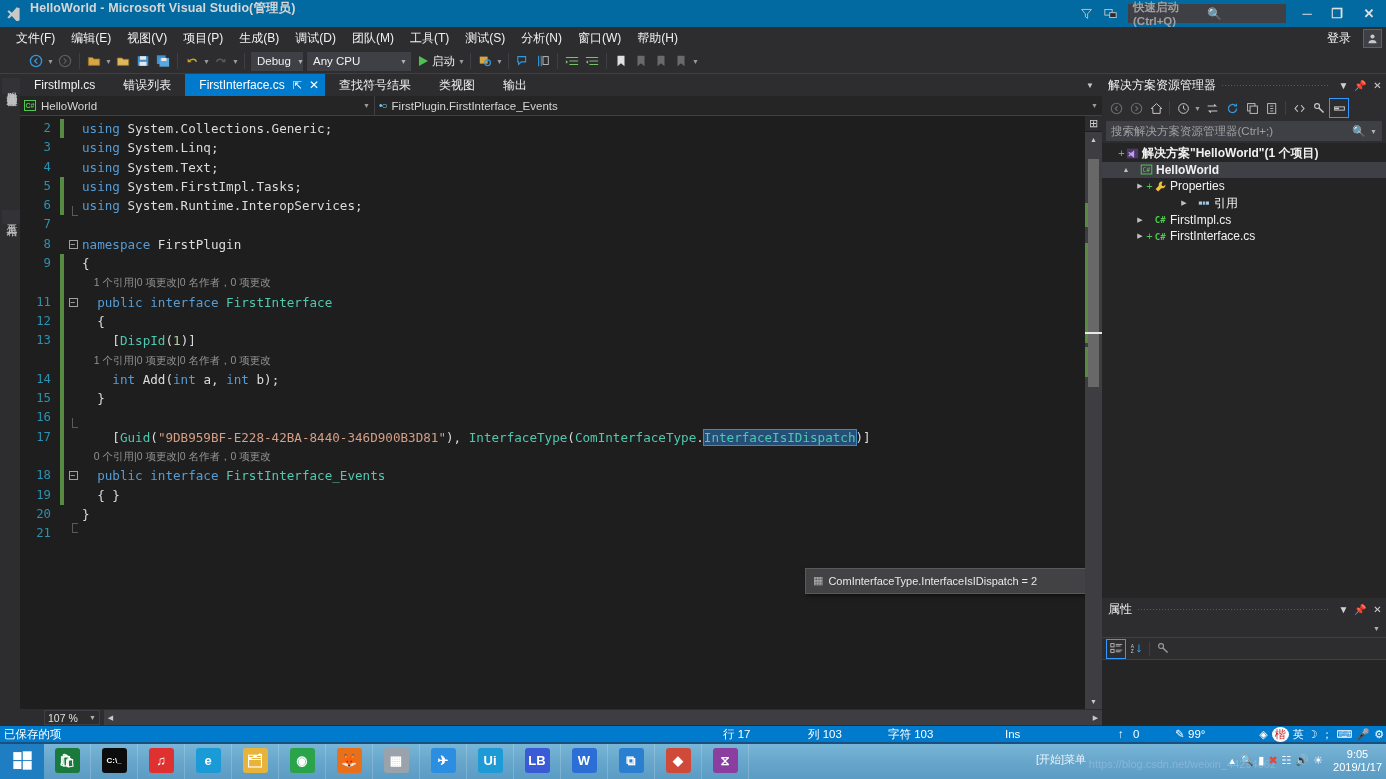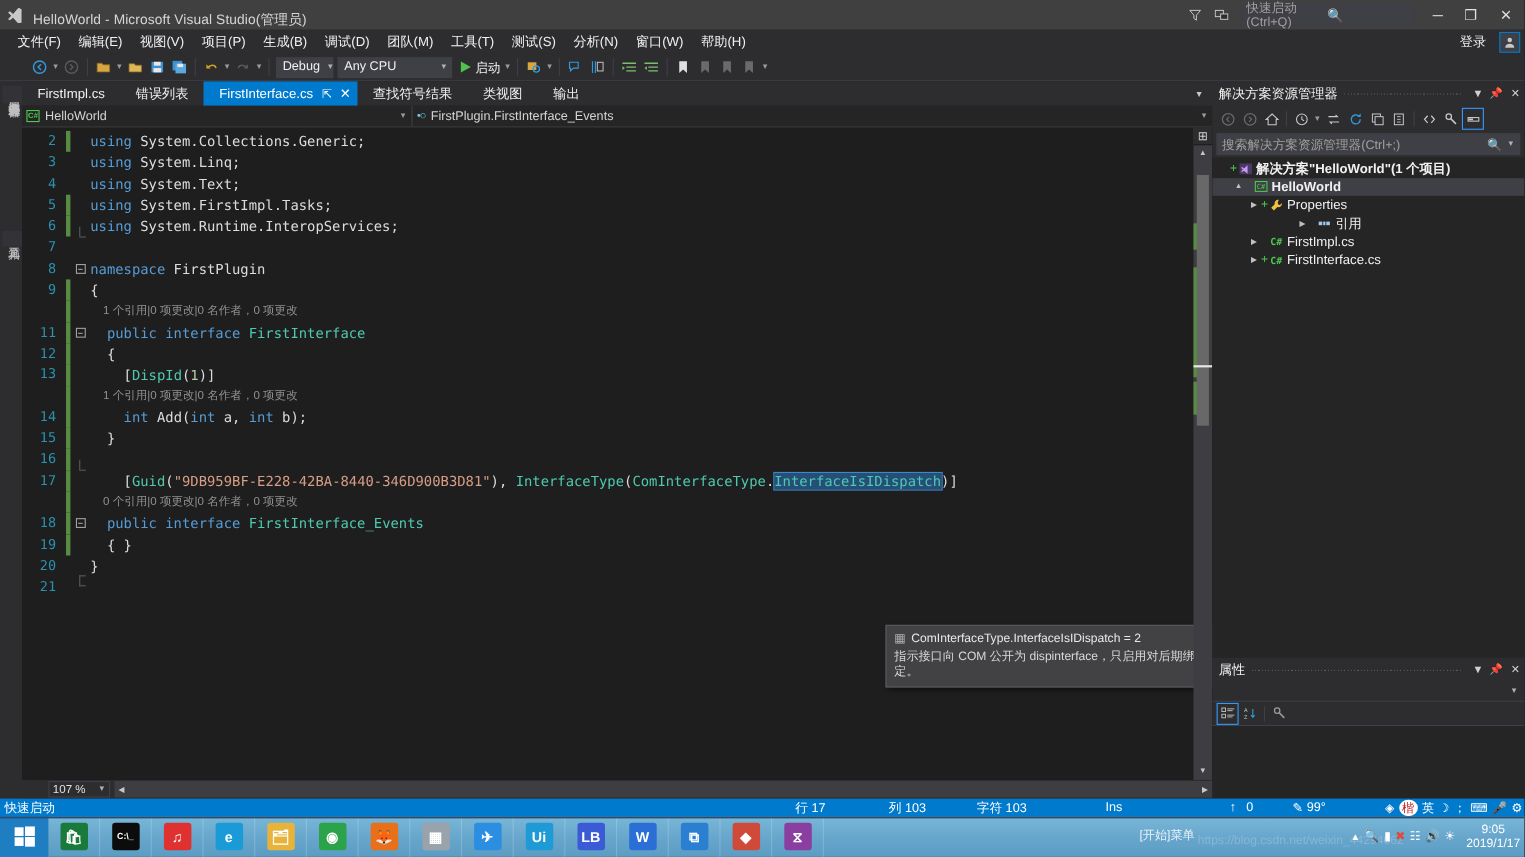--- a/index.html
+++ b/index.html
@@ -5,22 +5,23 @@
   * { margin:0; padding:0; box-sizing:border-box; }
   html,body { width:1386px; height:779px; overflow:hidden; }
   body {
     font-family:"Liberation Sans", sans-serif;
     background:#2d2d30; color:#f1f1f1;
     font-size:12px; position:relative;
   }
 
   
   #titlebar{
-    height:27px; background:#404040; display:flex; align-items:flex-end;
+    height:27px; background:#0369a1; display:flex; align-items:flex-start;
     position:relative;
+    font-weight:bold;
   }
   #vs-logo{
     width:26px;height:27px;display:flex;align-items:center;justify-content:center;
   }
   #vs-logo svg{width:15px;height:15px;}
   #app-title{ font-size:12.5px; color:#d6d6d6; margin-left:4px; letter-spacing:.1px;}
   #title-right{ position:absolute; right:0; top:0; height:27px; display:flex; align-items:center;}
   .tb-ico{ width:24px;height:27px;display:flex;align-items:center;justify-content:center;color:#c8c8c8;}
   .tb-ico svg{width:13px;height:13px;}
   #quick-launch{
@@ -503,21 +504,20 @@
           <div class="cline"><span class="lnum">19</span><span class="chgbar chg-green"></span><span class="gutter"><span class="vline"></span></span><span class="ctext">  <span class="k-plain">{ }</span></span></div>
           <div class="cline"><span class="lnum">20</span><span class="chgbar chg-none"></span><span class="gutter"><span class="vline-end" style="position: absolute; left: 8px; top: 8px; height: 10px; width: 1px; background: rgb(90, 90, 90);"></span><span style="position: absolute; left: 8px; top: 8px; width: 6px; height: 1px; background: rgb(90, 90, 90);"></span></span><span class="ctext"><span class="k-plain">}</span></span></div>
           <div class="cline"><span class="lnum">21</span><span class="chgbar chg-none"></span><span class="gutter"></span><span class="ctext"></span></div>
         </div>
 
       <div id="tooltip">
         <div id="tt-line1">
           <span class="tt-ico">▦</span>
           <span>ComInterfaceType.InterfaceIsIDispatch = 2</span>
         </div>
-        <div id="tt-line2">指示接口向 COM 公开为 dispinterface，只启用对后期绑定。</div>
       </div>
 
       <div id="vscroll">
         <div id="vs-split">⊞</div>
         <div id="vs-up">▲</div>
         <div id="vs-track">
           <div class="vs-mark" style="top:56px;height:24px;"></div>
           <div class="vs-mark" style="top:96px;height:100px;"></div>
           <div class="vs-mark" style="top:200px;height:30px;"></div>
           <div id="vs-thumb"></div>
@@ -722,21 +722,21 @@
               <path d="M7 7l6 6" stroke="#9a9a9a" stroke-width="1.8"></path>
             </svg>
         </div>
       </div>
       <div id="prop-body"></div>
     </div>
   </div>
 </div>
 
 <div id="statusbar">
-  <span id="sb-left">快速启动</span>
+  <span id="sb-left">已保存的项</span>
   <span class="sb-cell" style="left:723px;">行 17</span>
   <span class="sb-cell" style="left:808px;">列 103</span>
   <span class="sb-cell" style="left:888px;">字符 103</span>
   <span class="sb-cell" style="left:1005px;">Ins</span>
   <span class="sb-cell" style="left:1118px;">↑</span>
   <span class="sb-cell" style="left:1133px;">0</span>
   <span class="sb-cell" style="left:1175px;">✎</span>
   <span class="sb-cell" style="left:1188px;">99°</span>
   <div id="sb-icons">
     <span class="sb-i">◈</span>

